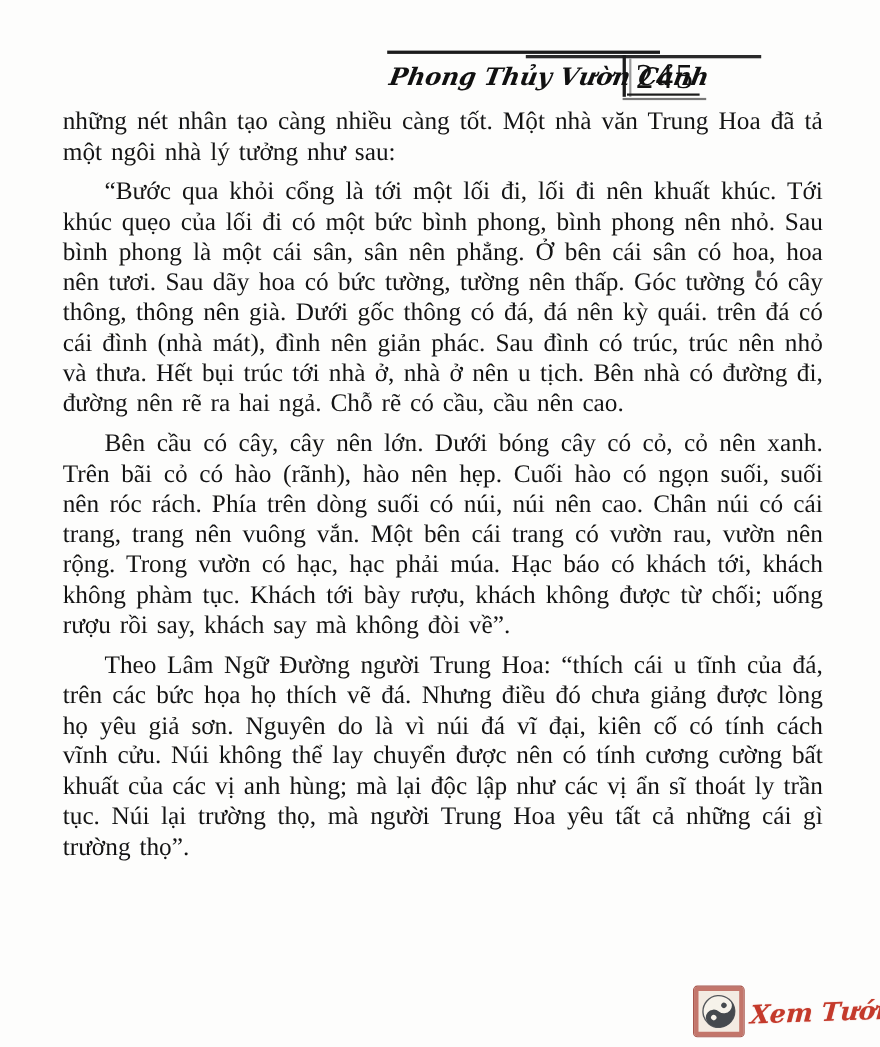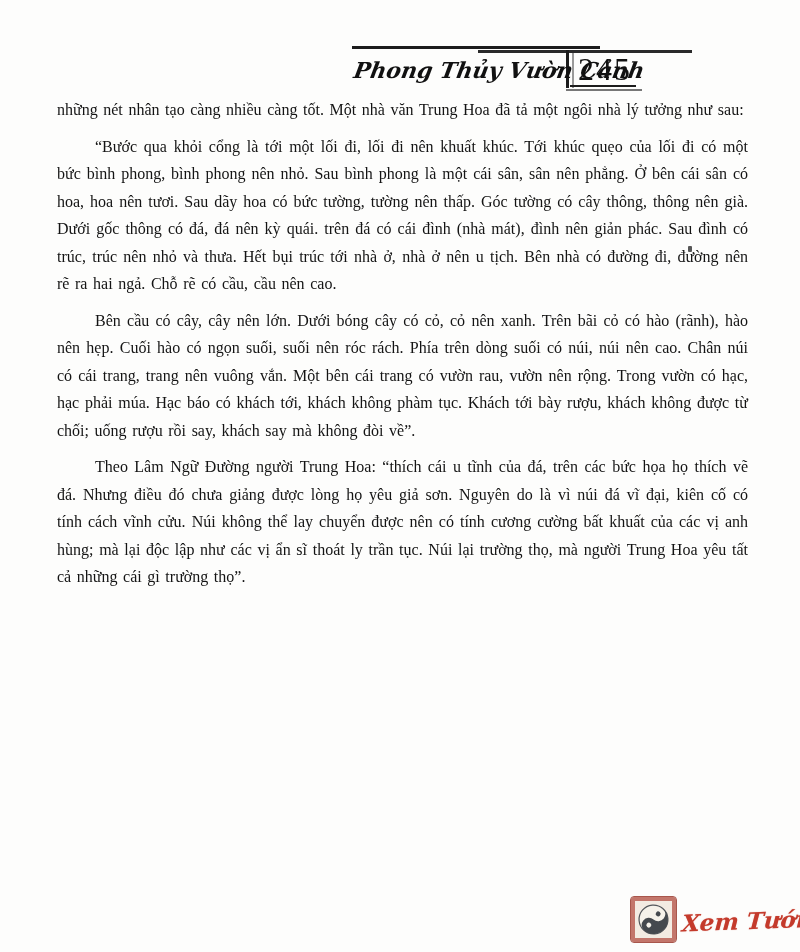--- a/index.html
+++ b/index.html
@@ -59,21 +59,21 @@
     width: 76px; height: 2px; background: #777;
   }
 
   
   .body-text {
     position: absolute;
     left: 57px; top: 96px;
     width: 691px;
   }
   .para {
-    font-size: 16px;
+    font-size: 23px;
     line-height: 27.5px;
     text-align: justify;
     word-spacing: 0.1em;
     margin-bottom: 9px;
   }
   .para.indent { text-indent: 38px; }
   .para.quote  { }
 
   
   .artifact-dot {

